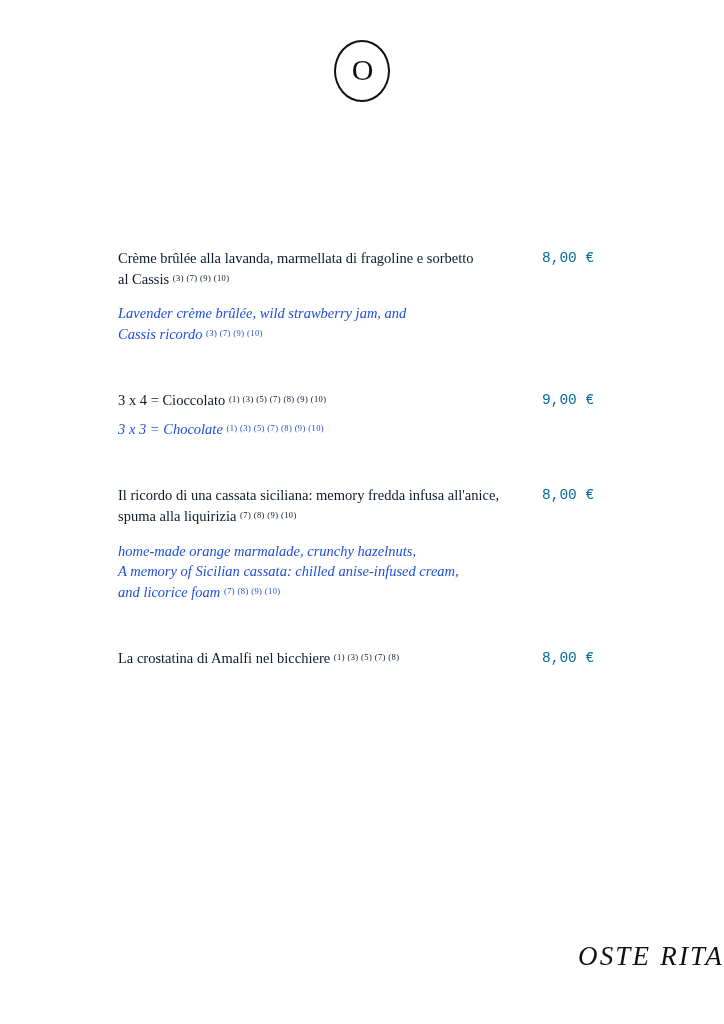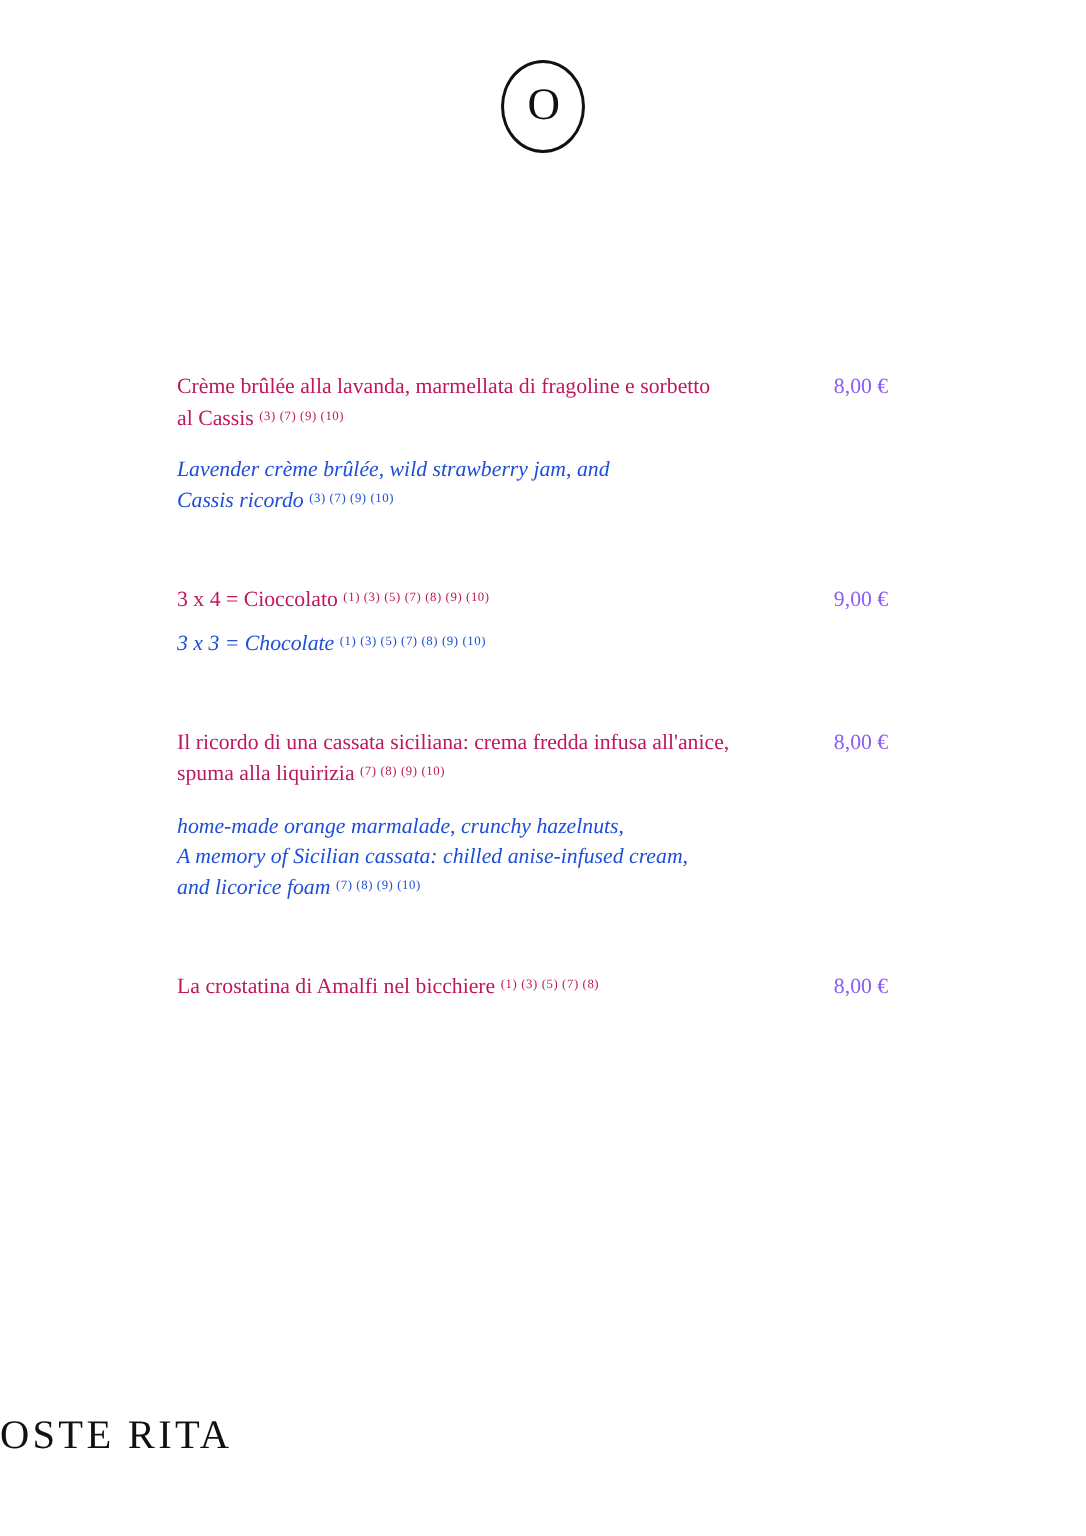--- a/index.html
+++ b/index.html
@@ -64,60 +64,61 @@
     justify-content: space-between;
   }
   .dish-main {
     flex: 0 1 auto;
     max-width: 405px;
   }
   .dish-it {
     font-family: "Liberation Serif", serif;
     font-size: 14.5px;
     line-height: 1.42;
-    color: #be185d;
+    color: #0f172a;
   }
   .dish-en {
     font-family: "Liberation Serif", serif;
     font-style: italic;
     font-size: 14.5px;
     line-height: 1.42;
     color: #1d4ed8;
     margin-top: 14px;
   }
   .dish-en-tight {
     margin-top: 8px;
   }
   .price {
-    font-family: Liberation Serif, serif;
+    font-family: Liberation Mono, monospace;
     font-size: 14.5px;
     line-height: 1.42;
-    color: #8b5cf6;
+    color: #0369a1;
     white-space: nowrap;
     padding-left: 12px;
     flex: 0 0 auto;
-    text-align: center;
+    text-align: left;
     min-width: 64px;
   }
   .alg {
     font-size: 8.5px;
     vertical-align: 0.38em;
     letter-spacing: 0.4px;
     font-style: normal;
   }
   .line { display: block; }
 
   
   .footer {
     position: absolute;
     bottom: 52px;
     left: 0;
     width: 100%;
     display: flex;
-    justify-content: flex-start;
+    justify-content: flex-end;
+    font-style: italic;
   }
   .wordmark {
     font-family: "Liberation Serif", serif;
     font-size: 27px;
     letter-spacing: 2.2px;
     color: #111;
   }
 </style>
 </head>
 <body>
@@ -161,21 +162,21 @@
     <div class="dish-en dish-en-tight">
       <span>3 x 3 = Chocolate</span>
       <span class="alg">(1) (3) (5) (7) (8) (9) (10)</span>
     </div>
   </div>
 
   <div class="dish" style="margin-top:46px;">
     <div class="dish-row">
       <div class="dish-main">
         <div class="dish-it">
-          <span class="line">Il ricordo di una cassata siciliana: crema fredda infusa all'anice,</span>
+          <span class="line">Il ricordo di una cassata siciliana: memory fredda infusa all'anice,</span>
           <span>spuma alla liquirizia</span>
           <span class="alg">(7) (8) (9) (10)</span>
         </div>
       </div>
       <div class="price">8,00 €</div>
     </div>
     <div class="dish-en">
       <span class="line">home-made orange marmalade, crunchy hazelnuts,</span>
       <span class="line">A memory of Sicilian cassata: chilled anise-infused cream,</span>
       <span>and licorice foam</span>

